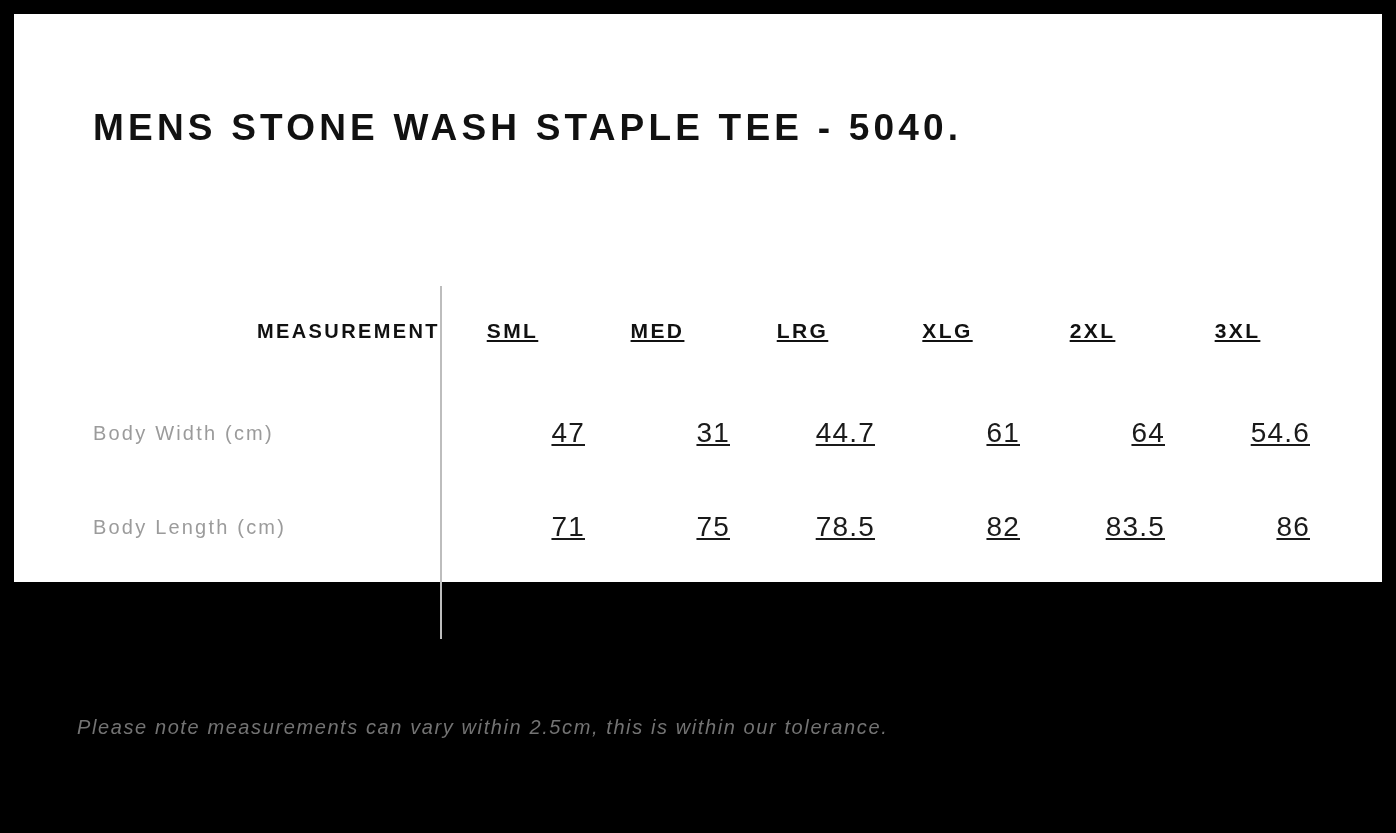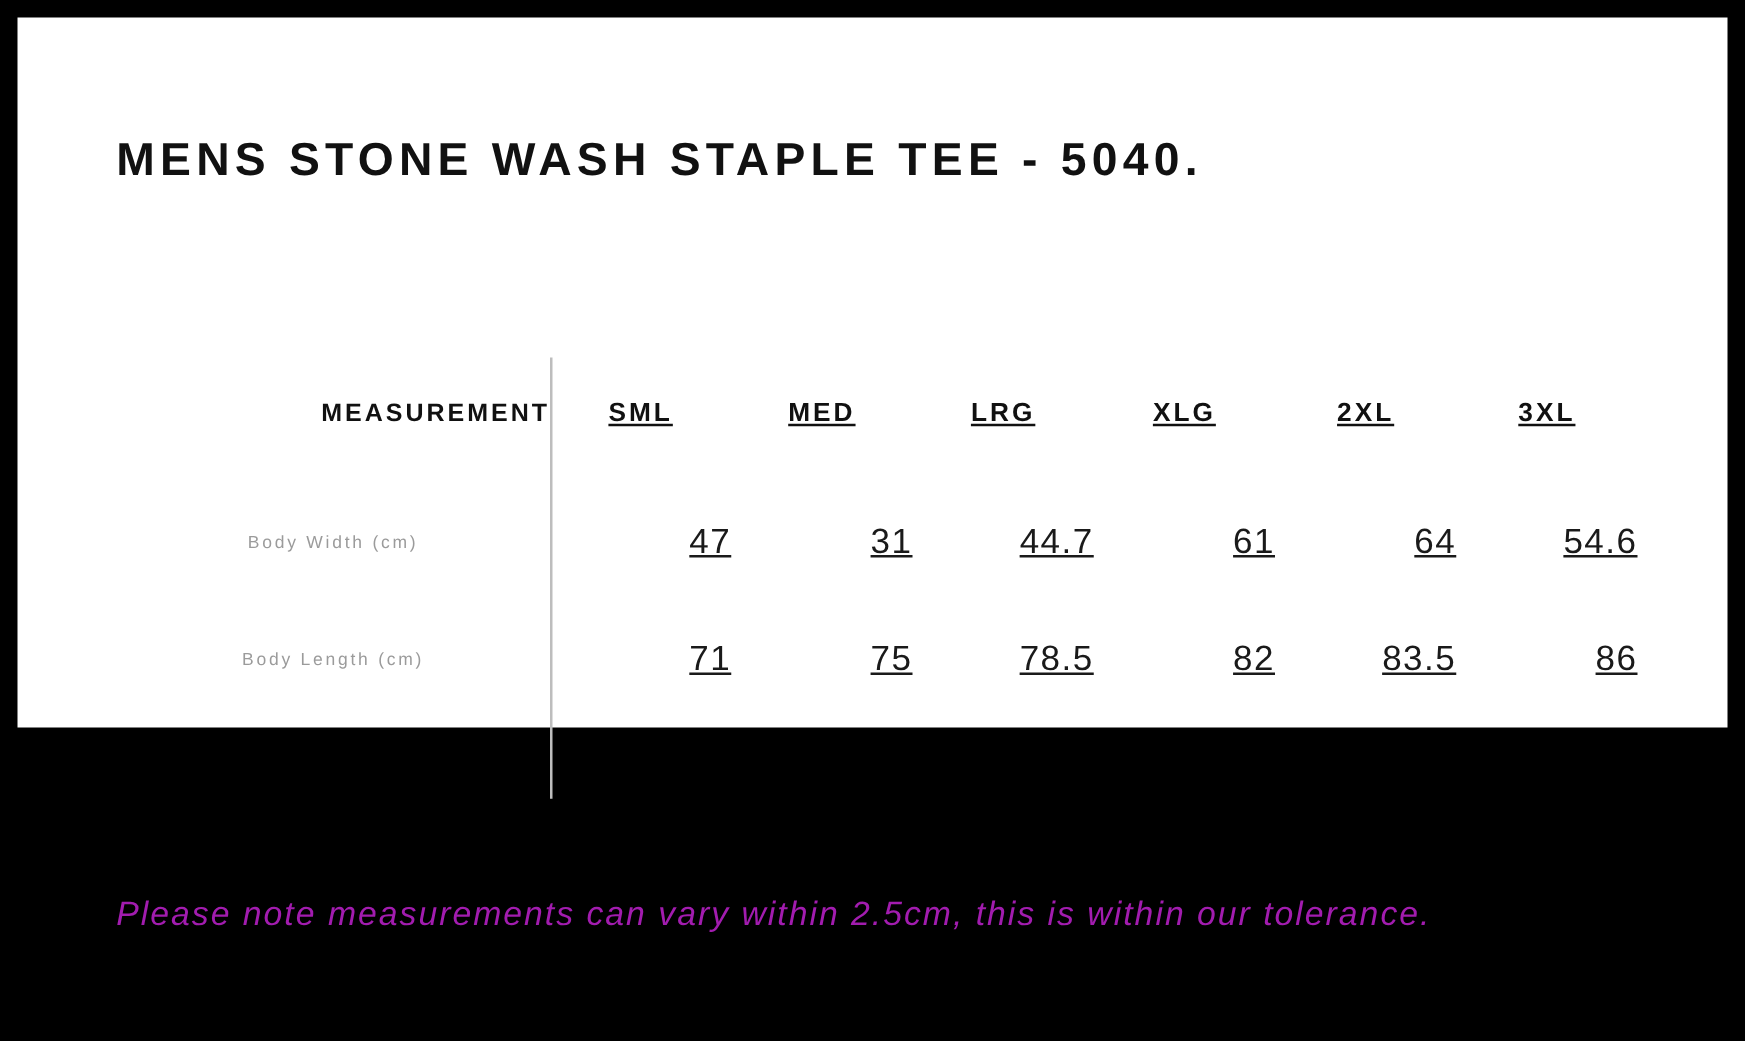--- a/index.html
+++ b/index.html
@@ -69,44 +69,44 @@
   th.size-head {
     font-size: 21px;
     font-weight: bold;
     letter-spacing: 2.4px;
     color: #111111;
     height: 110px;
     vertical-align: middle;
     text-align: center;
   }
   td.row-label {
-    text-align: center;
-    font-size: 14px;
+    text-align: left;
+    font-size: 20px;
     letter-spacing: 2.2px;
     color: #9b9b9b;
     height: 94px;
     vertical-align: middle;
   }
   td.value {
     font-size: 28px;
     letter-spacing: 1.2px;
     color: #1a1a1a;
     height: 94px;
     vertical-align: middle;
     text-align: right;
   }
   .col-s { width: 145px; text-decoration: underline; }
   .footnote {
     position: absolute;
-    left: 79px;
+    left: 63px;
     top: 702px;
-    font-size: 27px;
+    font-size: 20px;
     font-style: italic;
     letter-spacing: 1.6px;
-    color: #a21caf;
+    color: #737373;
     white-space: nowrap;
   }
 </style>
 </head>
 <body>
 
 <div class="page">
 
   <div class="title">MENS STONE WASH STAPLE TEE - 5040.</div>
 

